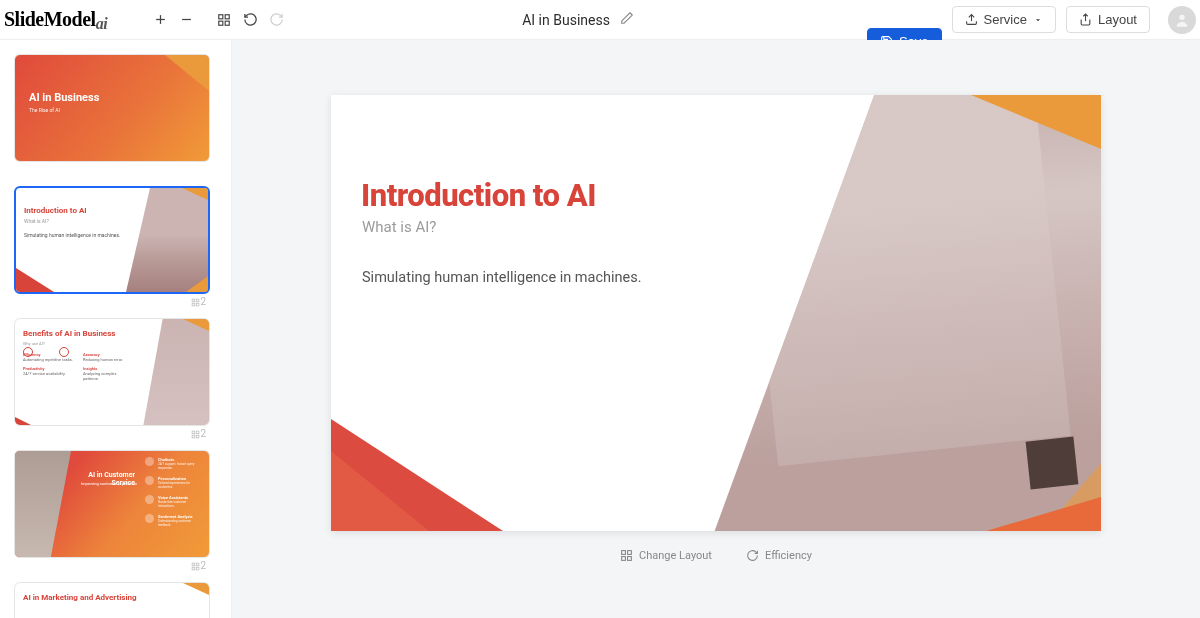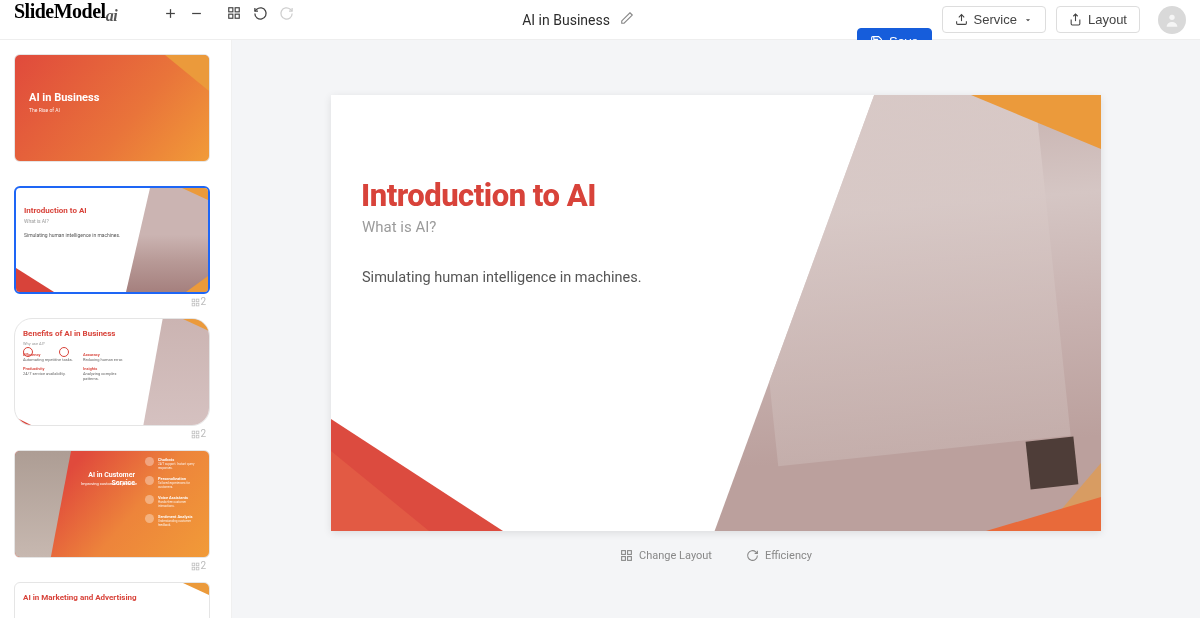--- a/index.html
+++ b/index.html
@@ -1,18 +1,18 @@
 <!DOCTYPE html>
 <html><head>
 <meta charset="utf-8">
 <style>
   * { box-sizing: border-box; margin: 0; padding: 0; }
   body { font-family: -apple-system, BlinkMacSystemFont, "Segoe UI", Roboto, Arial, sans-serif; background: #fff; width: 1200px; height: 618px; overflow: hidden; }
   
-  .topbar { height: 40px; display: flex; padding: 0 14px; border-bottom: 1px solid #eee; gap: 0; }
+  .topbar { height: 40px; display: flex; align-items: center; padding: 0 4px; border-bottom: 1px solid #eee; gap: 0; }
   .logo { font-size: 20px; font-weight: 700; font-family: Georgia, serif; letter-spacing: -0.5px; }
   .logo .ai { font-style: italic; font-size: 16px; position: relative; top: 3px; color: #555; }
   .tb-spacer { flex: 0 0 40px; }
   .tb-icon { width: 26px; height: 26px; display: flex; align-items: center; justify-content: center; color: #444; cursor: pointer; border-radius: 4px; }
   .tb-icon svg { display: block; }
   .tb-icon.dim { color: #cfcfcf; }
   .title-wrap { flex: 1; display: flex; align-items: center; justify-content: center; gap: 10px; color: #2c2c2c; font-size: 14px; }
   .right-btns { display: flex; align-items: center; gap: 10px; }
   .btn { display: flex; align-items: center; gap: 6px; border: 1px solid #ddd; padding: 5px 12px; border-radius: 4px; font-size: 13px; background: #fff; cursor: pointer; color: #444; }
   .btn.primary { background: #165DDB; border-color: #165DDB; color: #fff; margin-top: 44px; }
@@ -38,21 +38,21 @@
   .t2 { background: #fff; position: relative; }
   .t2 .title { position: absolute; left: 8px; top: 18px; color: #d8433a; font-weight: 700; font-size: 8px; }
   .t2 .sub { position: absolute; left: 8px; top: 30px; color: #999; font-size: 5px; }
   .t2 .body { position: absolute; left: 8px; top: 44px; color: #555; font-size: 5px; }
   .t2 .imgpoly { position: absolute; right: 0; top: 0; bottom: 0; width: 100px; background: linear-gradient(#cbb4b2 45%, #b89a97 70%, #a5807e); clip-path: polygon(42% 0, 100% 0, 100% 100%, 18% 100%); }
   .t2 .tri-tr { position: absolute; right: 0; top: 0; width: 0; height: 0; border-top: 12px solid #eb9a3b; border-left: 26px solid transparent; }
   .t2 .tri-bl { position: absolute; left: 0; bottom: 0; width: 0; height: 0; border-bottom: 24px solid #d8433a; border-right: 38px solid transparent; }
   .t2 .tri-br { position: absolute; right: 0; bottom: 0; width: 0; height: 0; border-bottom: 16px solid #eb9a3b; border-left: 22px solid transparent; z-index: 2; }
   
   
-  .t3 { background: #fff; position: relative; border-radius: 18px; }
+  .t3 { background: #fff; position: relative; }
   .t3 .title { position: absolute; left: 8px; top: 10px; color: #d8433a; font-weight: 700; font-size: 8px; }
   .t3 .sub { position: absolute; left: 8px; top: 22px; color: #999; font-size: 4px; }
   .t3 .grid { position: absolute; left: 8px; top: 33px; display: grid; grid-template-columns: 50px 50px; gap: 4px 10px; font-size: 4px; color: #666; }
   .t3 .grid .h { color: #d8433a; font-weight: 600; }
   .t3 .poly { position: absolute; right: 0; top: 0; bottom: 0; width: 80px; background: linear-gradient(#cbb4b2, #d5c1c0); clip-path: polygon(42% 0, 100% 0, 100% 100%, 18% 100%); }
   .t3 .tri-tr { position: absolute; right: 0; top: 0; width: 0; height: 0; border-top: 12px solid #eb9a3b; border-left: 26px solid transparent; }
   .t3 .tri-bl { position: absolute; left: 0; bottom: 0; width: 0; height: 0; border-bottom: 8px solid #d8433a; border-right: 16px solid transparent; }
   .t3 .iconrow { position: absolute; left: 8px; top: 28px; display: flex; gap: 26px; }
   .t3 .iconrow .ic { width: 10px; height: 10px; border: 1px solid #d8433a; border-radius: 50%; }
   

